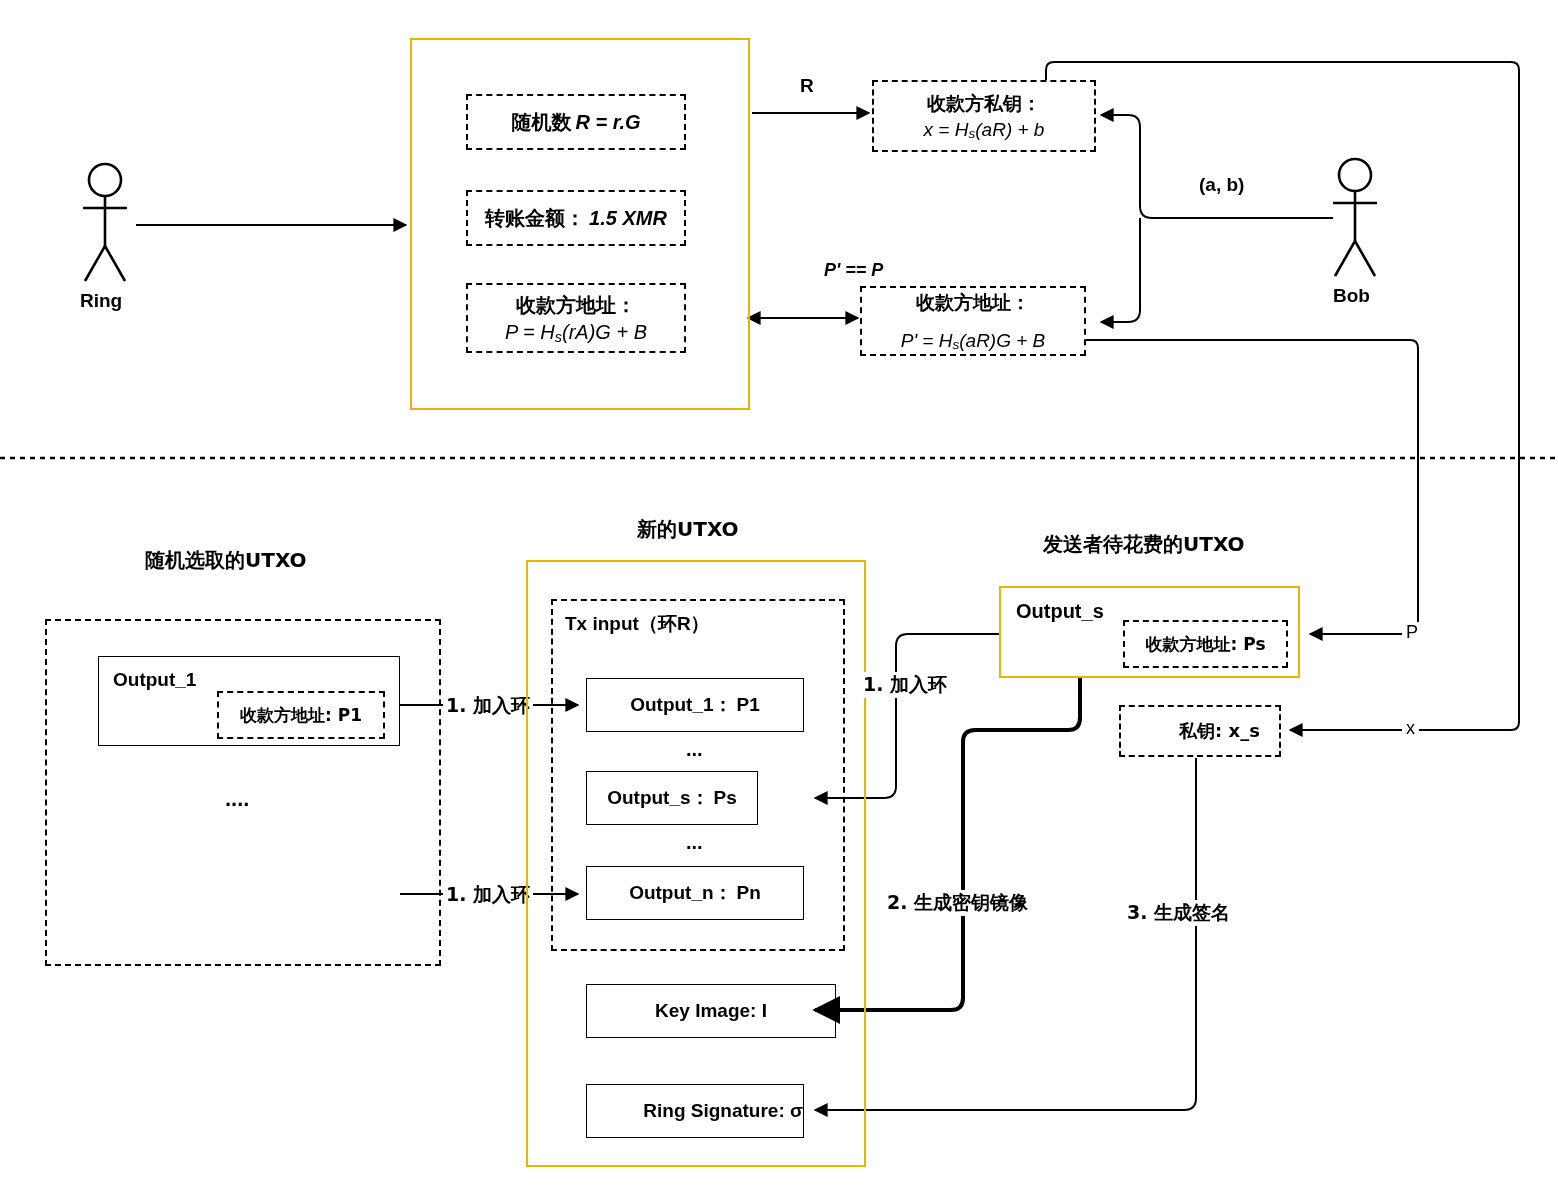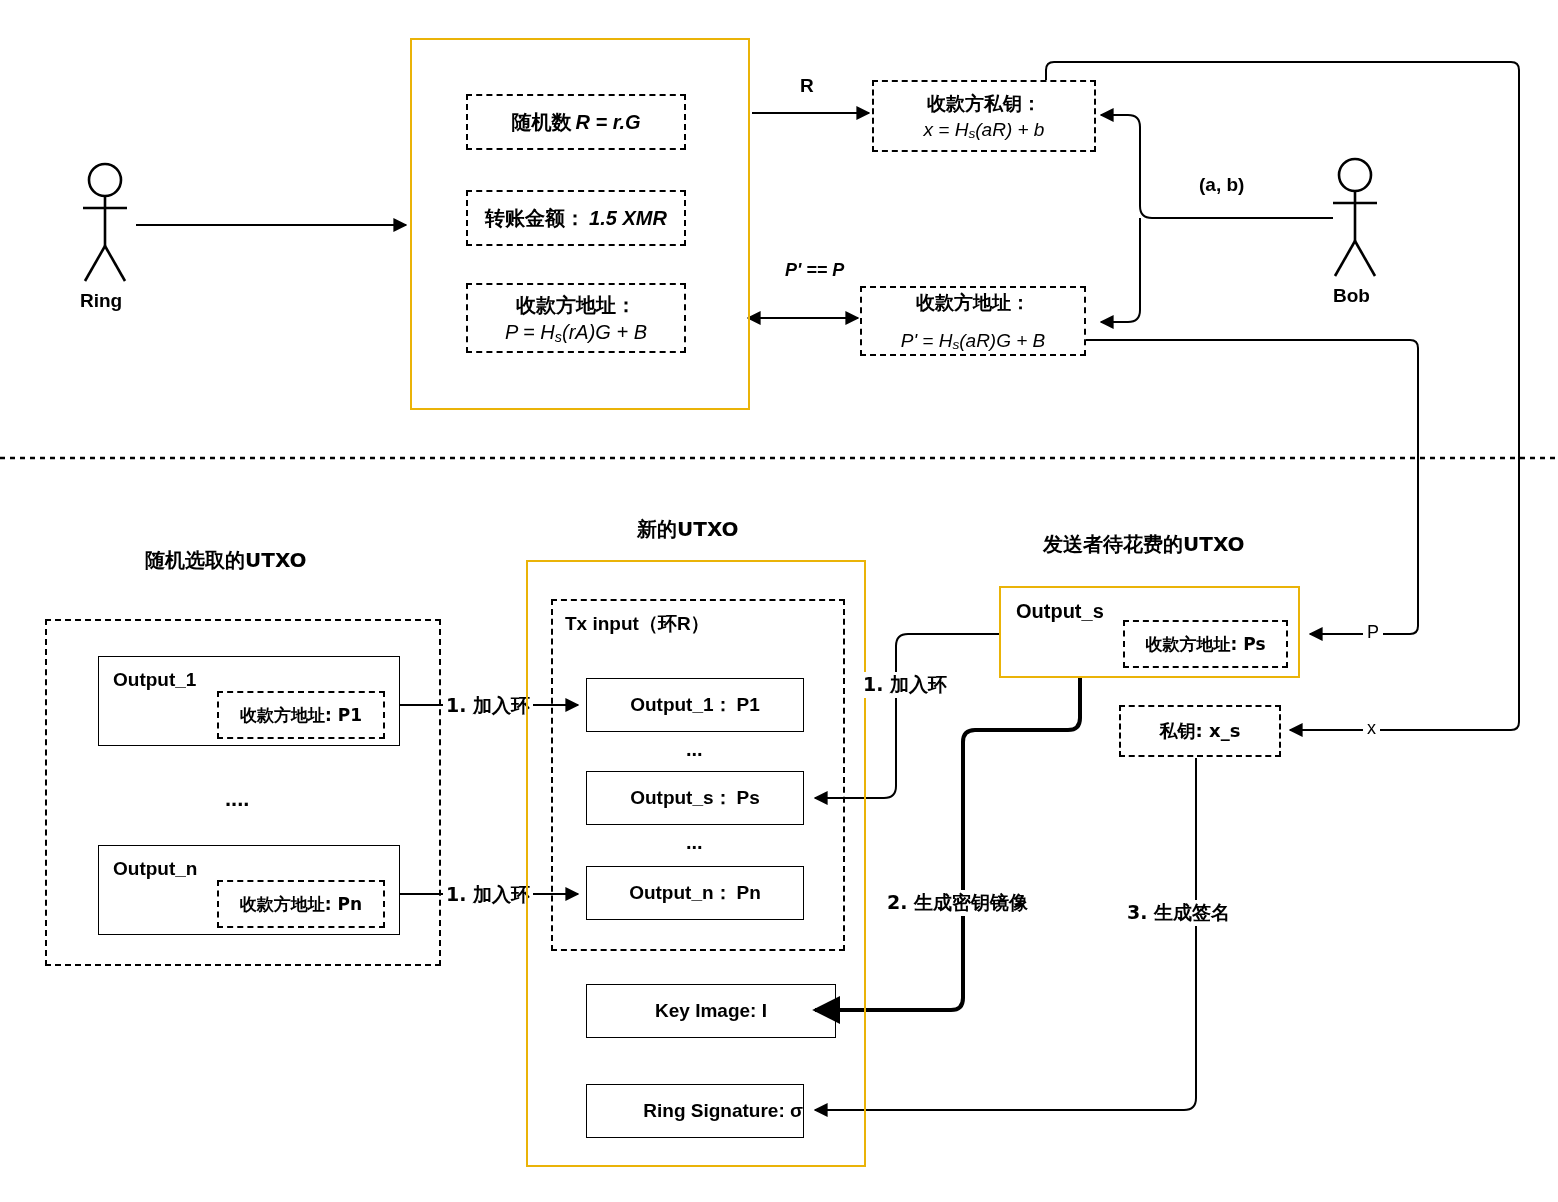--- a/index.html
+++ b/index.html
@@ -36,21 +36,21 @@
     justify-content:center;
     text-align:center;
   }
   .col{flex-direction:column;}
   
   .t{position:absolute;white-space:nowrap;}
   .b{font-weight:bold;}
   .i{font-style:italic;}
   .cn{font-family:"DejaVu Sans","Liberation Sans",sans-serif;font-weight:bold;}
   .f17{font-size:17px;}
-  .f18{font-size:18px;}
+  .f18{font-size:18px;margin-left:39px;}
   .f19{font-size:19px;}
   .f20{font-size:20px;}
   .f22{font-size:22px;}
   .sub{font-size:0.72em;vertical-align:-0.18em;}
   .lbl-row{display:flex;align-items:baseline;gap:4px;justify-content:center;}
 </style>
 </head>
 <body>
 
 <div id="canvas">
@@ -165,46 +165,40 @@
 
   <div class="box solid-thin" style="left:98px;top:656px;width:302px;height:90px;">
     <div class="t b f19" style="left:14px;top:12px;">Output_1</div>
     <div class="box dashed center" style="left:118px;top:34px;width:168px;height:48px;">
       <span class="cn f17">收款方地址: P1</span>
     </div>
   </div>
 
   <div class="t b f22" style="left:225px;top:786px;">....</div>
 
-  <div class="box solid-thin" style="left:98px;top:845px;width:302px;height:90px;">
-    <div class="t b f19" style="left:14px;top:12px;">Output_n</div>
-    <div class="box dashed center" style="left:118px;top:34px;width:168px;height:48px;">
-      <span class="cn f17">收款方地址: Pn</span>
-    </div>
-  </div>
 
   <div class="t cn f19" style="left:443px;top:693px;background:#fff;padding:0 3px;">1. 加入环</div>
   <div class="t cn f19" style="left:443px;top:882px;background:#fff;padding:0 3px;">1. 加入环</div>
 
   <div class="box solid" style="left:526px;top:560px;width:340px;height:607px;"></div>
 
   <div class="box dashed" style="left:551px;top:599px;width:294px;height:352px;">
     <div class="t b f19" style="left:12px;top:10px;">Tx input（环R）</div>
   </div>
 
   <div class="box solid-thin center" style="left:586px;top:678px;width:218px;height:54px;">
     <div class="lbl-row">
       <span class="b f19">Output_1：</span>
       <span class="b f19">P1</span>
     </div>
   </div>
 
   <div class="t b f20" style="left:686px;top:738px;">...</div>
 
-  <div class="box solid-thin center" style="left:586px;top:771px;width:218px;height:54px;">
+  <div class="box solid-thin center" style="left:586px;top:771px;width:172px;height:54px;">
     <div class="lbl-row">
       <span class="b f19">Output_s：</span>
       <span class="b f19">Ps</span>
     </div>
   </div>
 
   <div class="t b f20" style="left:686px;top:831px;">...</div>
 
   <div class="box solid-thin center" style="left:586px;top:866px;width:218px;height:54px;">
     <div class="lbl-row">

